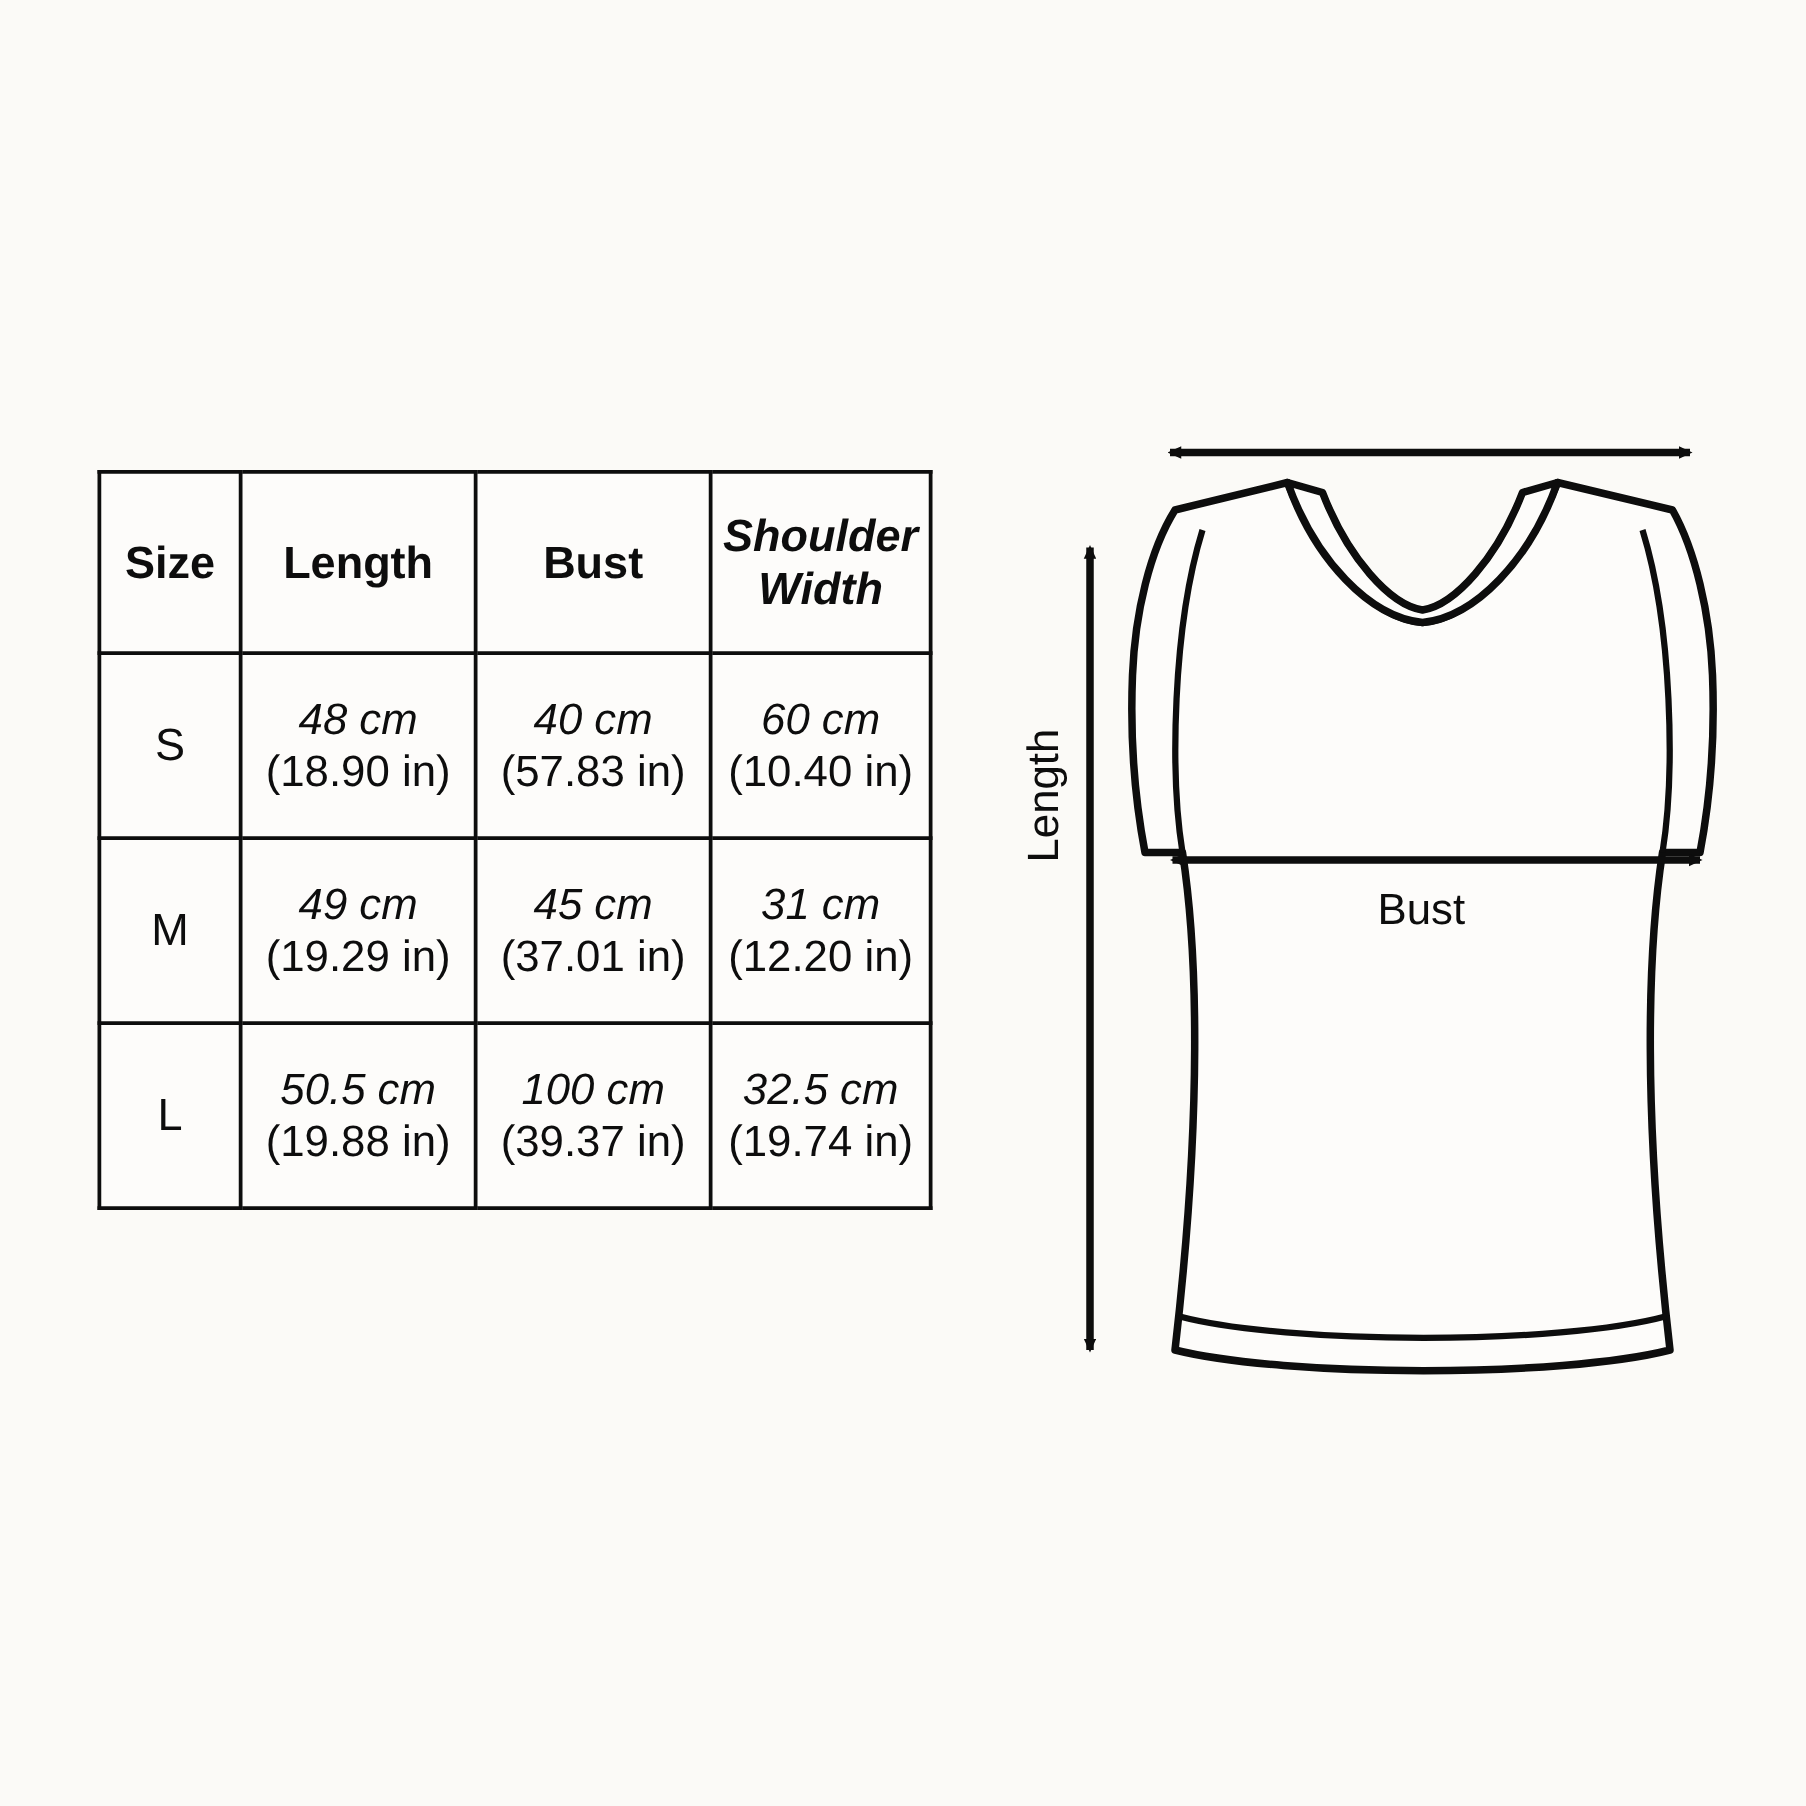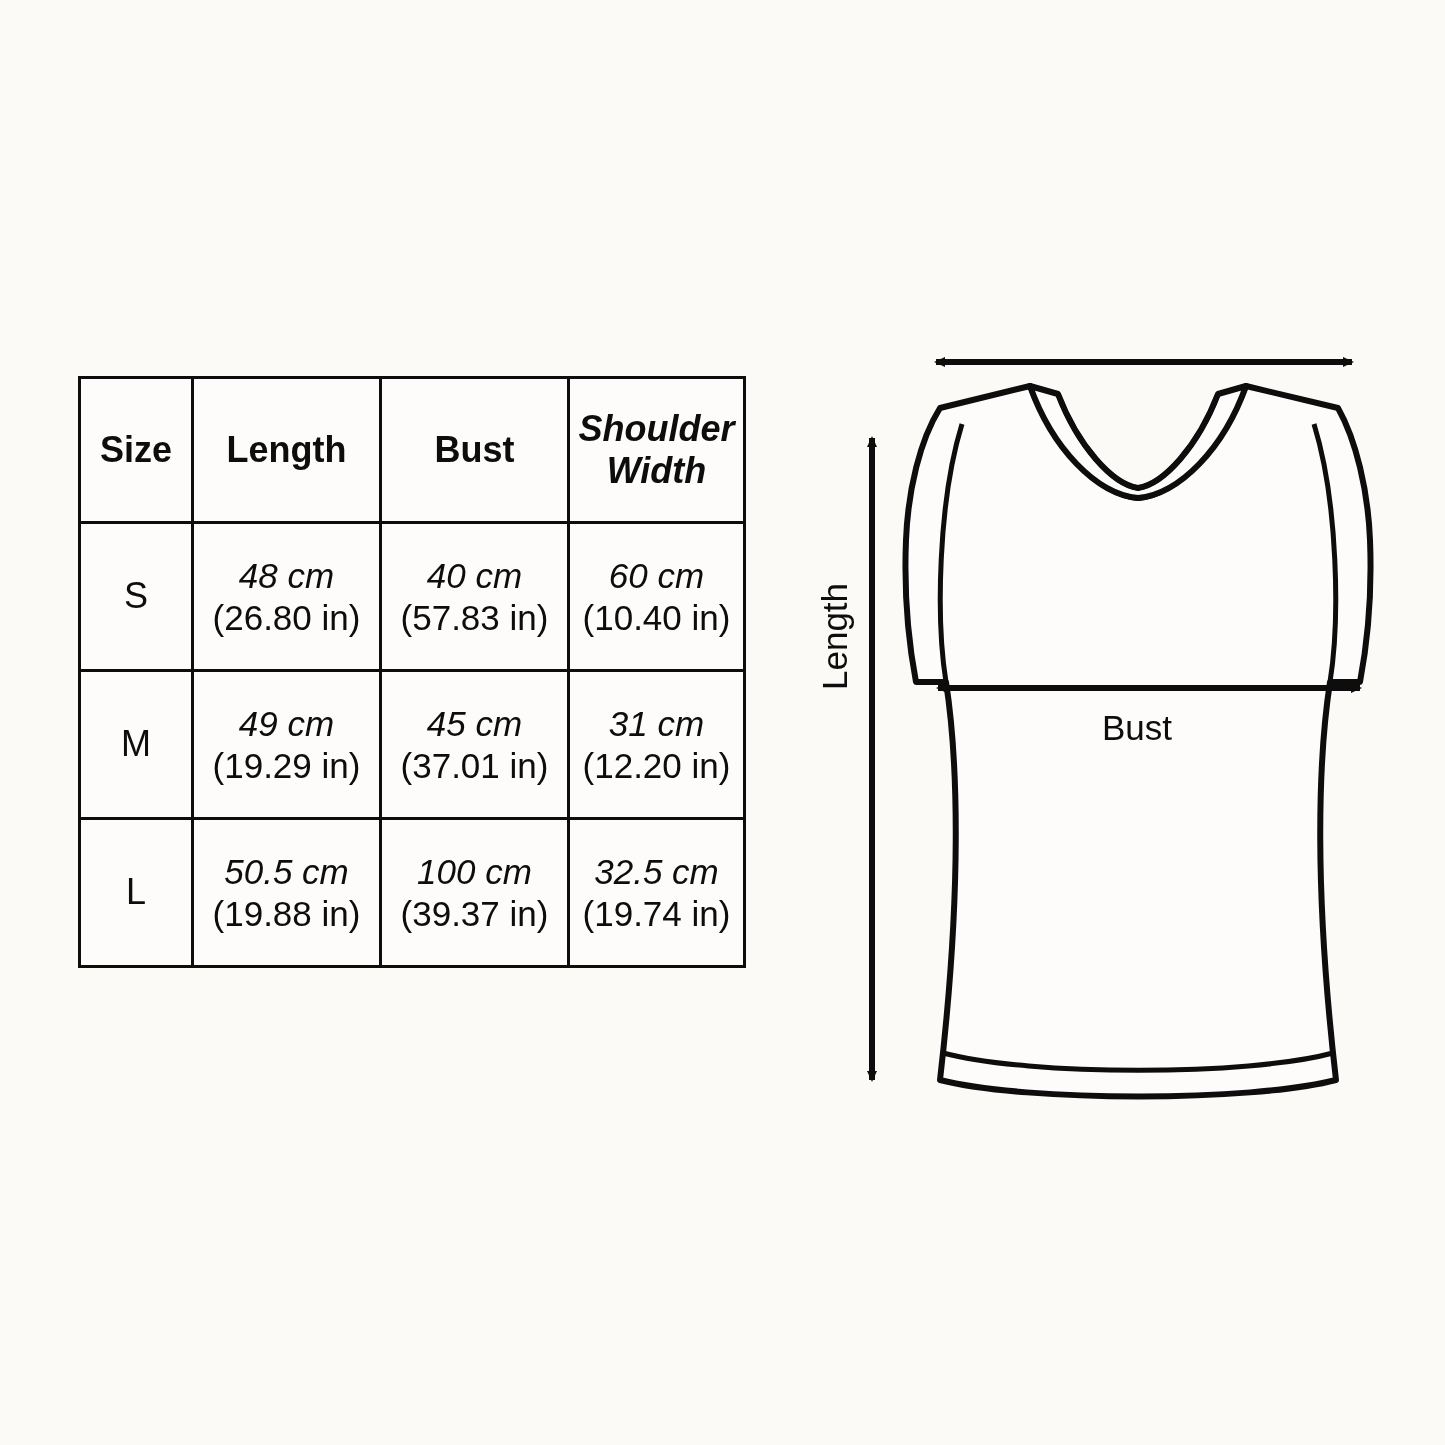--- a/index.html
+++ b/index.html
@@ -120,21 +120,21 @@
           </th>
         </tr>
       </thead>
       <tbody>
         <tr>
           <td>
             <span class="size-letter">S</span>
           </td>
           <td>
             <span class="cell-line">48 cm</span>
-            <span class="cell-sub">(26.80 in)</span>
+            <span class="cell-sub">(18.90 in)</span>
           </td>
           <td>
             <span class="cell-line">40 cm</span>
             <span class="cell-sub">(57.83 in)</span>
           </td>
           <td>
             <span class="cell-line">60 cm</span>
             <span class="cell-sub">(10.40 in)</span>
           </td>
         </tr>

